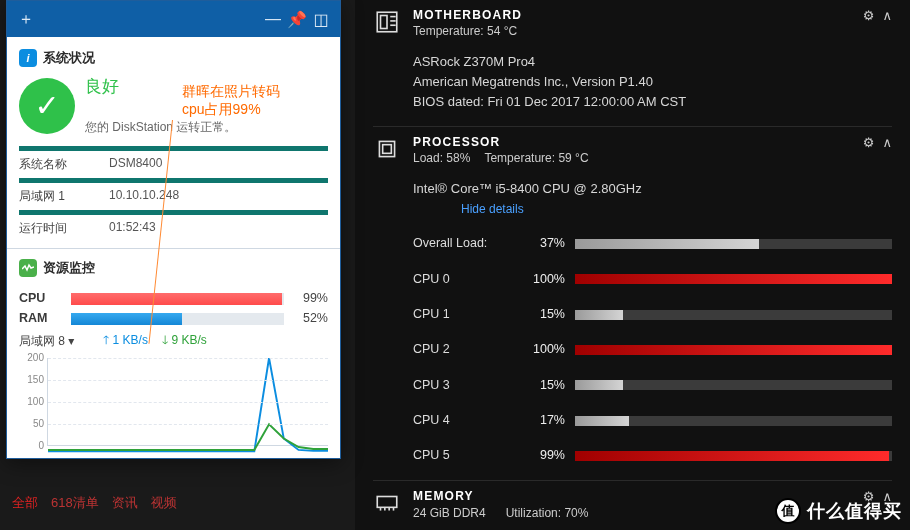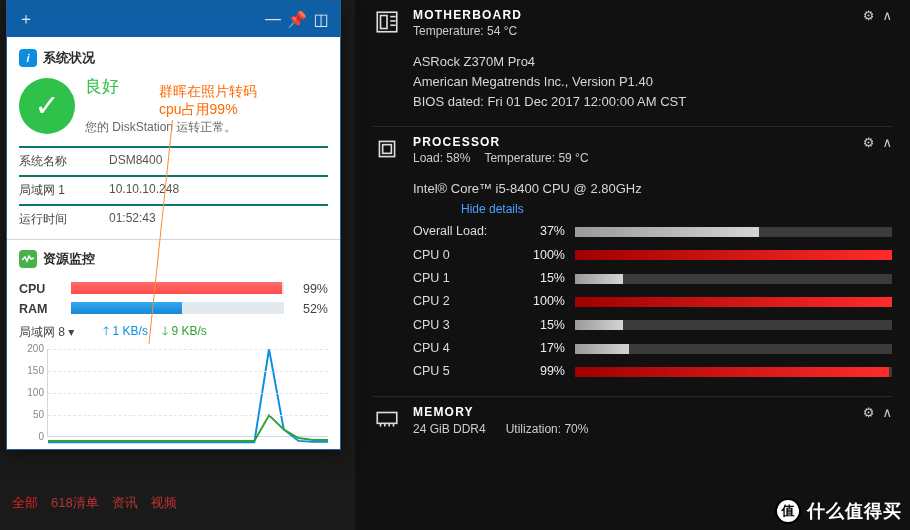--- a/index.html
+++ b/index.html
@@ -11,21 +11,21 @@
 .sec { position: relative; padding: 8px 0 14px 0; border-bottom: 1px solid #2a2a2a; }
 .sec:last-child { border-bottom: none; }
 .sec-head { display: flex; align-items: flex-start; gap: 12px; }
 .sec-icon { width: 28px; height: 28px; flex: none; display:flex; align-items:center; justify-content:center; }
 .sec-title { font-weight: 700; letter-spacing: 1.2px; font-size: 12px; color: #fff; }
 .sec-sub { color: #ccc; font-size: 12px; margin-top: 2px; display:flex; gap:14px;}
 .sec-ctl { position: absolute; right: 0; top: 8px; display:flex; gap:8px; color:#ccc; font-size:13px;}
 .sec-body { margin-left: 40px; margin-top: 14px; color: #d7d7d7; line-height: 1.55; font-size: 13px;}
 .link { color: #4aa0ff; cursor:pointer; font-size:12px;margin-left:48px;}
 
-.cpu-row { display:flex; align-items:center; gap: 10px; margin-top: 4px; font-size:12.5px;}
+.cpu-row { display:flex; align-items:center; gap: 10px; margin-top: 16px; font-size:12.5px;}
 .cpu-label { width: 100px; color:#ddd; }
 .cpu-val { width: 42px; text-align:right; color:#eee; }
 .cpu-bar { flex:1; height: 10px; background:#3b3b3b; position:relative; }
 .cpu-bar-fill { position:absolute; left:0; top:0; bottom:0; background: linear-gradient(to right,#9a9a9a,#d4d4d4); }
 .cpu-bar-fill.red { background: linear-gradient(to right,#a00000,#ff2b2b); }
 
 .mem-row { display:flex; gap:20px; font-size:12px; color:#ccc; margin-top:3px;}
 
 
 .widget { position:absolute; left:6px; top:0; width:335px; background:#fff; box-shadow: 0 4px 20px rgba(0,0,0,.45); border:1px solid #1f5d9b; z-index:5; font-size:12px; color:#333;}
@@ -36,30 +36,30 @@
 
 .card-head { display:flex; align-items:center; gap:6px; font-weight:700; color:#2b2b2b; padding:4px 0 8px; font-size:13px;}
 .card-head .dot { width:18px; height:18px; border-radius:4px; display:flex; align-items:center; justify-content:center; color:#fff; font-size:11px; font-style:italic; font-weight:bold;}
 .info-dot { background:#0b8de0;}
 .mon-dot { background:#4ab04a;}
 
 .status-row { display:flex; align-items:center; gap:10px; margin-bottom:10px;}
 .big-check { width:56px; height:56px; border-radius:50%; background:#2fc14a; display:flex; align-items:center; justify-content:center; color:#fff; font-size:30px; flex:none;}
 .status-good { color:#2fc14a; font-size:17px; font-weight:500; margin-bottom:21px;}
 .status-desc { color:#666; font-size:12px;}
-.kv { display:flex; padding:5px 0; border-top:2px solid #0f766e; color:#555; font-size:12px;}
+.kv { display:flex; padding:5px 0; border-top:5px solid #0f766e; color:#555; font-size:12px;}
 .kv .k { width:90px; color:#444;}
 .kv .v { color:#555;}
 
-.annotation { position:absolute; left:159px; top:82px; color:#ff6a00; font-size:14px; line-height:1.3; z-index:7; font-weight:500;}
+.annotation { position:absolute; left:182px; top:82px; color:#ff6a00; font-size:14px; line-height:1.3; z-index:7; font-weight:500;}
 .anno-line { position:absolute; left:172px; top:120px; width:1px; height:225px; background:#ff8a33; z-index:6; transform:rotate(6deg); transform-origin:top;}
 
 hr.sep { border:none; border-top:1px solid #cfd8e2; margin:6px -12px;}
 
-.res-row { display:flex; align-items:flex-start; gap:8px; margin:6px 0; font-size:12.5px;}
+.res-row { display:flex; align-items:flex-end; gap:8px; margin:6px 0; font-size:12.5px;}
 .res-label { width:44px; font-weight:700; color:#3a3a3a;}
 .res-bar { flex:1; height:12px; background:#e4e9ee; position:relative;}
 .res-fill { position:absolute; left:0; top:0; bottom:0;}
 .res-fill.red { background:linear-gradient(to bottom,#ff6c6c,#ff4b4b);}
 .res-fill.blue { background:linear-gradient(to bottom,#36a9ef,#1487d6);}
 .res-val { width:36px; text-align:right; color:#444;}
 
 .net-row { display:flex; align-items:center; gap:14px; margin-top:6px; font-size:12px;}
 .net-label { width:70px; color:#444;}
 .net-up { color:#0b8de0;}

